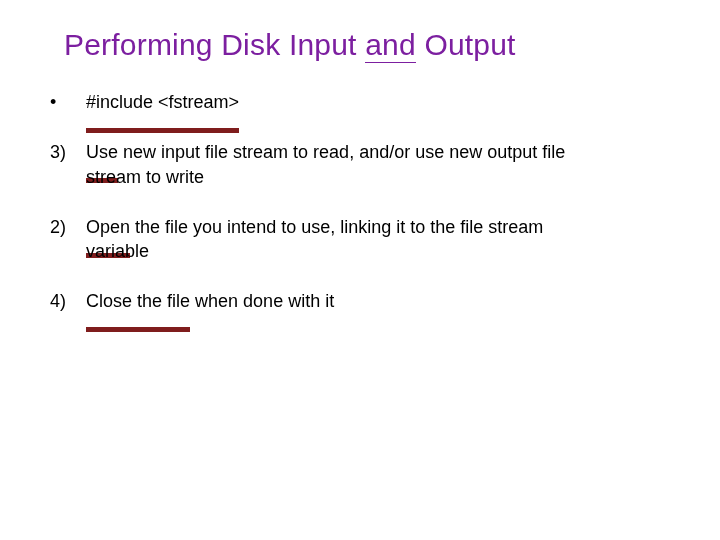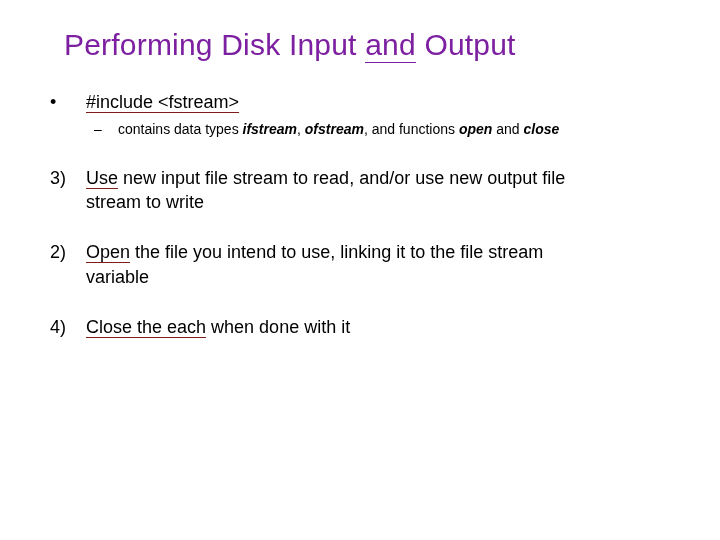--- a/index.html
+++ b/index.html
@@ -41,21 +41,21 @@
   }
   ul.lvl1 > li::before {
     content: attr(data-marker);
     position: absolute;
     left: 0;
     top: 0;
     width: 28px;
     text-align: left;
     font-size: 18px;
   }
-  .u { border-bottom: 1px solid #7f1d1d; padding-bottom: 0px; }
+  .u { border-bottom: 5px solid #7f1d1d; padding-bottom: 16px; }
   ul.lvl2 {
     list-style: none;
     margin: 6px 0 0 0;
     padding: 0;
   }
   ul.lvl2 > li {
     position: relative;
     padding-left: 32px;
     font-size: 14px;
     line-height: 1.4;
@@ -72,27 +72,24 @@
 </head>
 <body>
 
 <div class="slide">
   <h1 class="title">
     <span>Performing Disk Input </span><span class="u">and</span><span> Output</span>
   </h1>
   <ul class="lvl1" id="list-root">
       <li data-marker="•">
         <div><span class="u">#include &lt;fstream&gt;</span></div>
-        <ul class="lvl2">
-          <li data-marker="–"><span>contains data types </span><span class="ital">ifstream</span><span>, </span><span class="ital">ofstream</span><span>, and functions </span><span class="ital">open</span><span> and </span><span class="ital">close</span></li>
-        </ul>
       </li>
       <li data-marker="3)">
         <div><span class="u">Use</span><span> new input file stream to read, and/or use new output file stream to write</span></div>
       </li>
       <li data-marker="2)">
         <div><span class="u">Open</span><span> the file you intend to use, linking it to the file stream variable</span></div>
       </li>
       <li data-marker="4)">
-        <div><span class="u">Close the each</span><span> when done with it</span></div>
+        <div><span class="u">Close the file</span><span> when done with it</span></div>
       </li>
     </ul>
 </div>
 
 </body></html>

